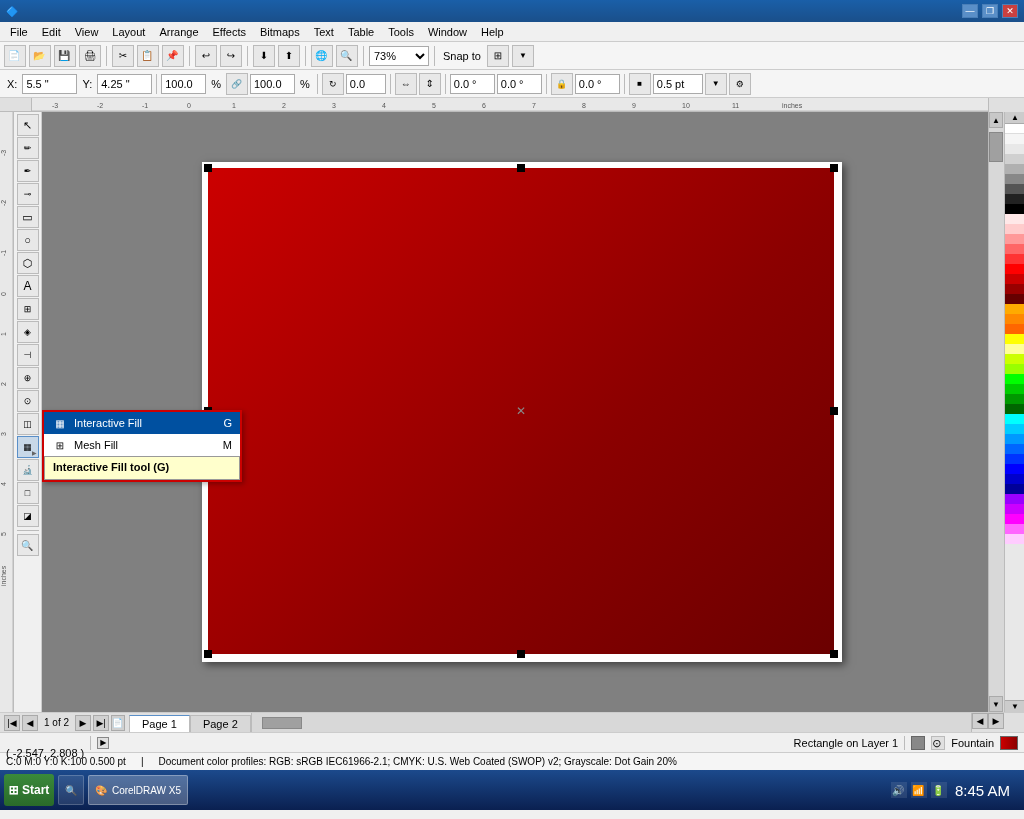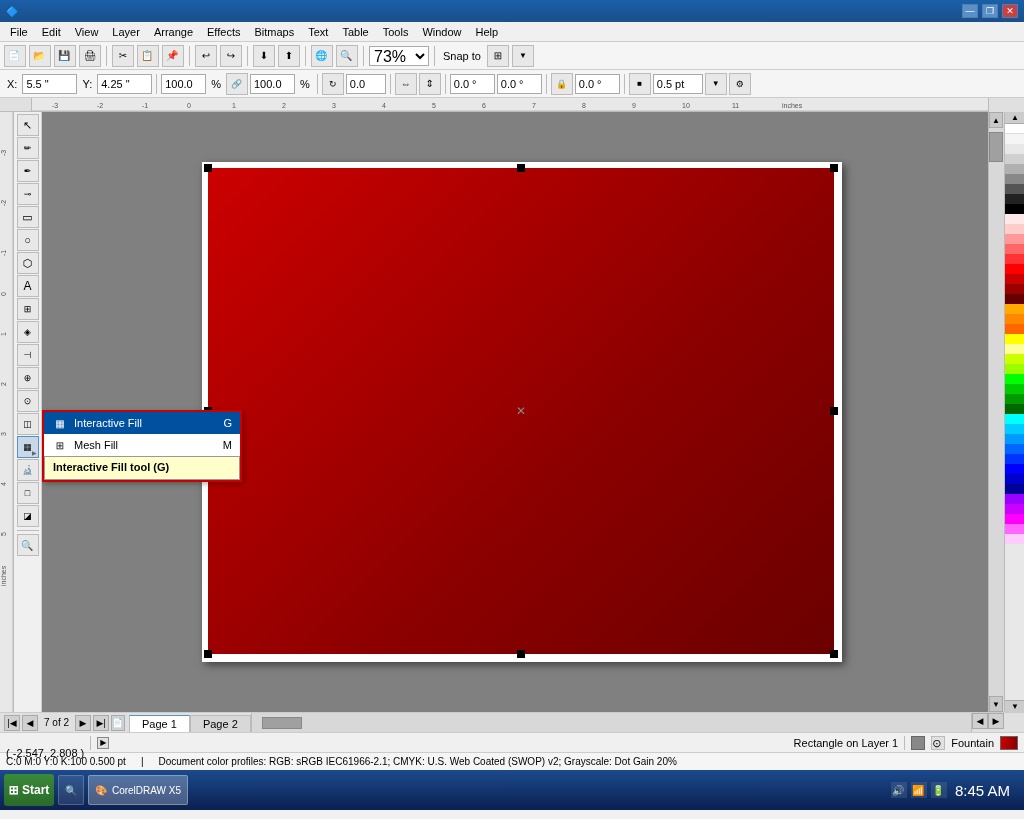--- a/index.html
+++ b/index.html
@@ -60,21 +60,21 @@
       display: flex; align-items: center; justify-content: center;
       font-size: 10px; cursor: pointer; flex-shrink: 0;
     }
     .tb-sep { width: 1px; height: 20px; background: #bbb; margin: 0 2px; }
     .tb-input {
       height: 20px; border: 1px solid #aaa; background: white;
       font-size: 11px; padding: 0 3px;
     }
     .tb-select {
       height: 20px; border: 1px solid #aaa; background: white;
-      font-size: 16px; padding: 0 0;
+      font-size: 11px; padding: 0 0;
     }
     .tb-label { font-size: 11px; padding: 0 3px; white-space: nowrap; }
 
     
     #toolbar2 {
       height: 28px;
       background: #f5f5f5;
       border-bottom: 1px solid #ccc;
       display: flex;
       align-items: center;
@@ -315,21 +315,21 @@
     <div class="title-btn">—</div>
     <div class="title-btn">❐</div>
     <div class="title-btn close">✕</div>
   </div>
 </div>
 
 <div id="menu-bar">
   <div class="menu-item">File</div>
   <div class="menu-item">Edit</div>
   <div class="menu-item">View</div>
-  <div class="menu-item">Layer</div>
+  <div class="menu-item">Layout</div>
   <div class="menu-item">Arrange</div>
   <div class="menu-item">Effects</div>
   <div class="menu-item">Bitmaps</div>
   <div class="menu-item">Text</div>
   <div class="menu-item">Table</div>
   <div class="menu-item">Tools</div>
   <div class="menu-item">Window</div>
   <div class="menu-item">Help</div>
 </div>
 
@@ -554,21 +554,21 @@
       <div style="width:20px;height:12px;background:#ccc;border-top:1px solid #aaa;display:flex;align-items:center;justify-content:center;font-size:8px;cursor:pointer;margin-top:auto;">▼</div>
     </div>
   </div>
 </div>
 
 <div style="display:flex;height:20px;background:#e0e0e0;border-top:1px solid #ccc;">
 
   <div style="display:flex;align-items:center;padding:0 4px;gap:2px;">
     <div class="nav-btn">|◀</div>
     <div class="nav-btn">◀</div>
-    <span style="font-size:10px;padding:0 4px;">7 of 2</span>
+    <span style="font-size:10px;padding:0 4px;">1 of 2</span>
     <div class="nav-btn">▶</div>
     <div class="nav-btn">▶|</div>
     <div class="nav-btn" style="width:14px;">📄</div>
   </div>
 
   <div style="display:flex;align-items:flex-end;">
     <div class="page-tab active">Page 1</div>
     <div class="page-tab">Page 2</div>
   </div>
 

